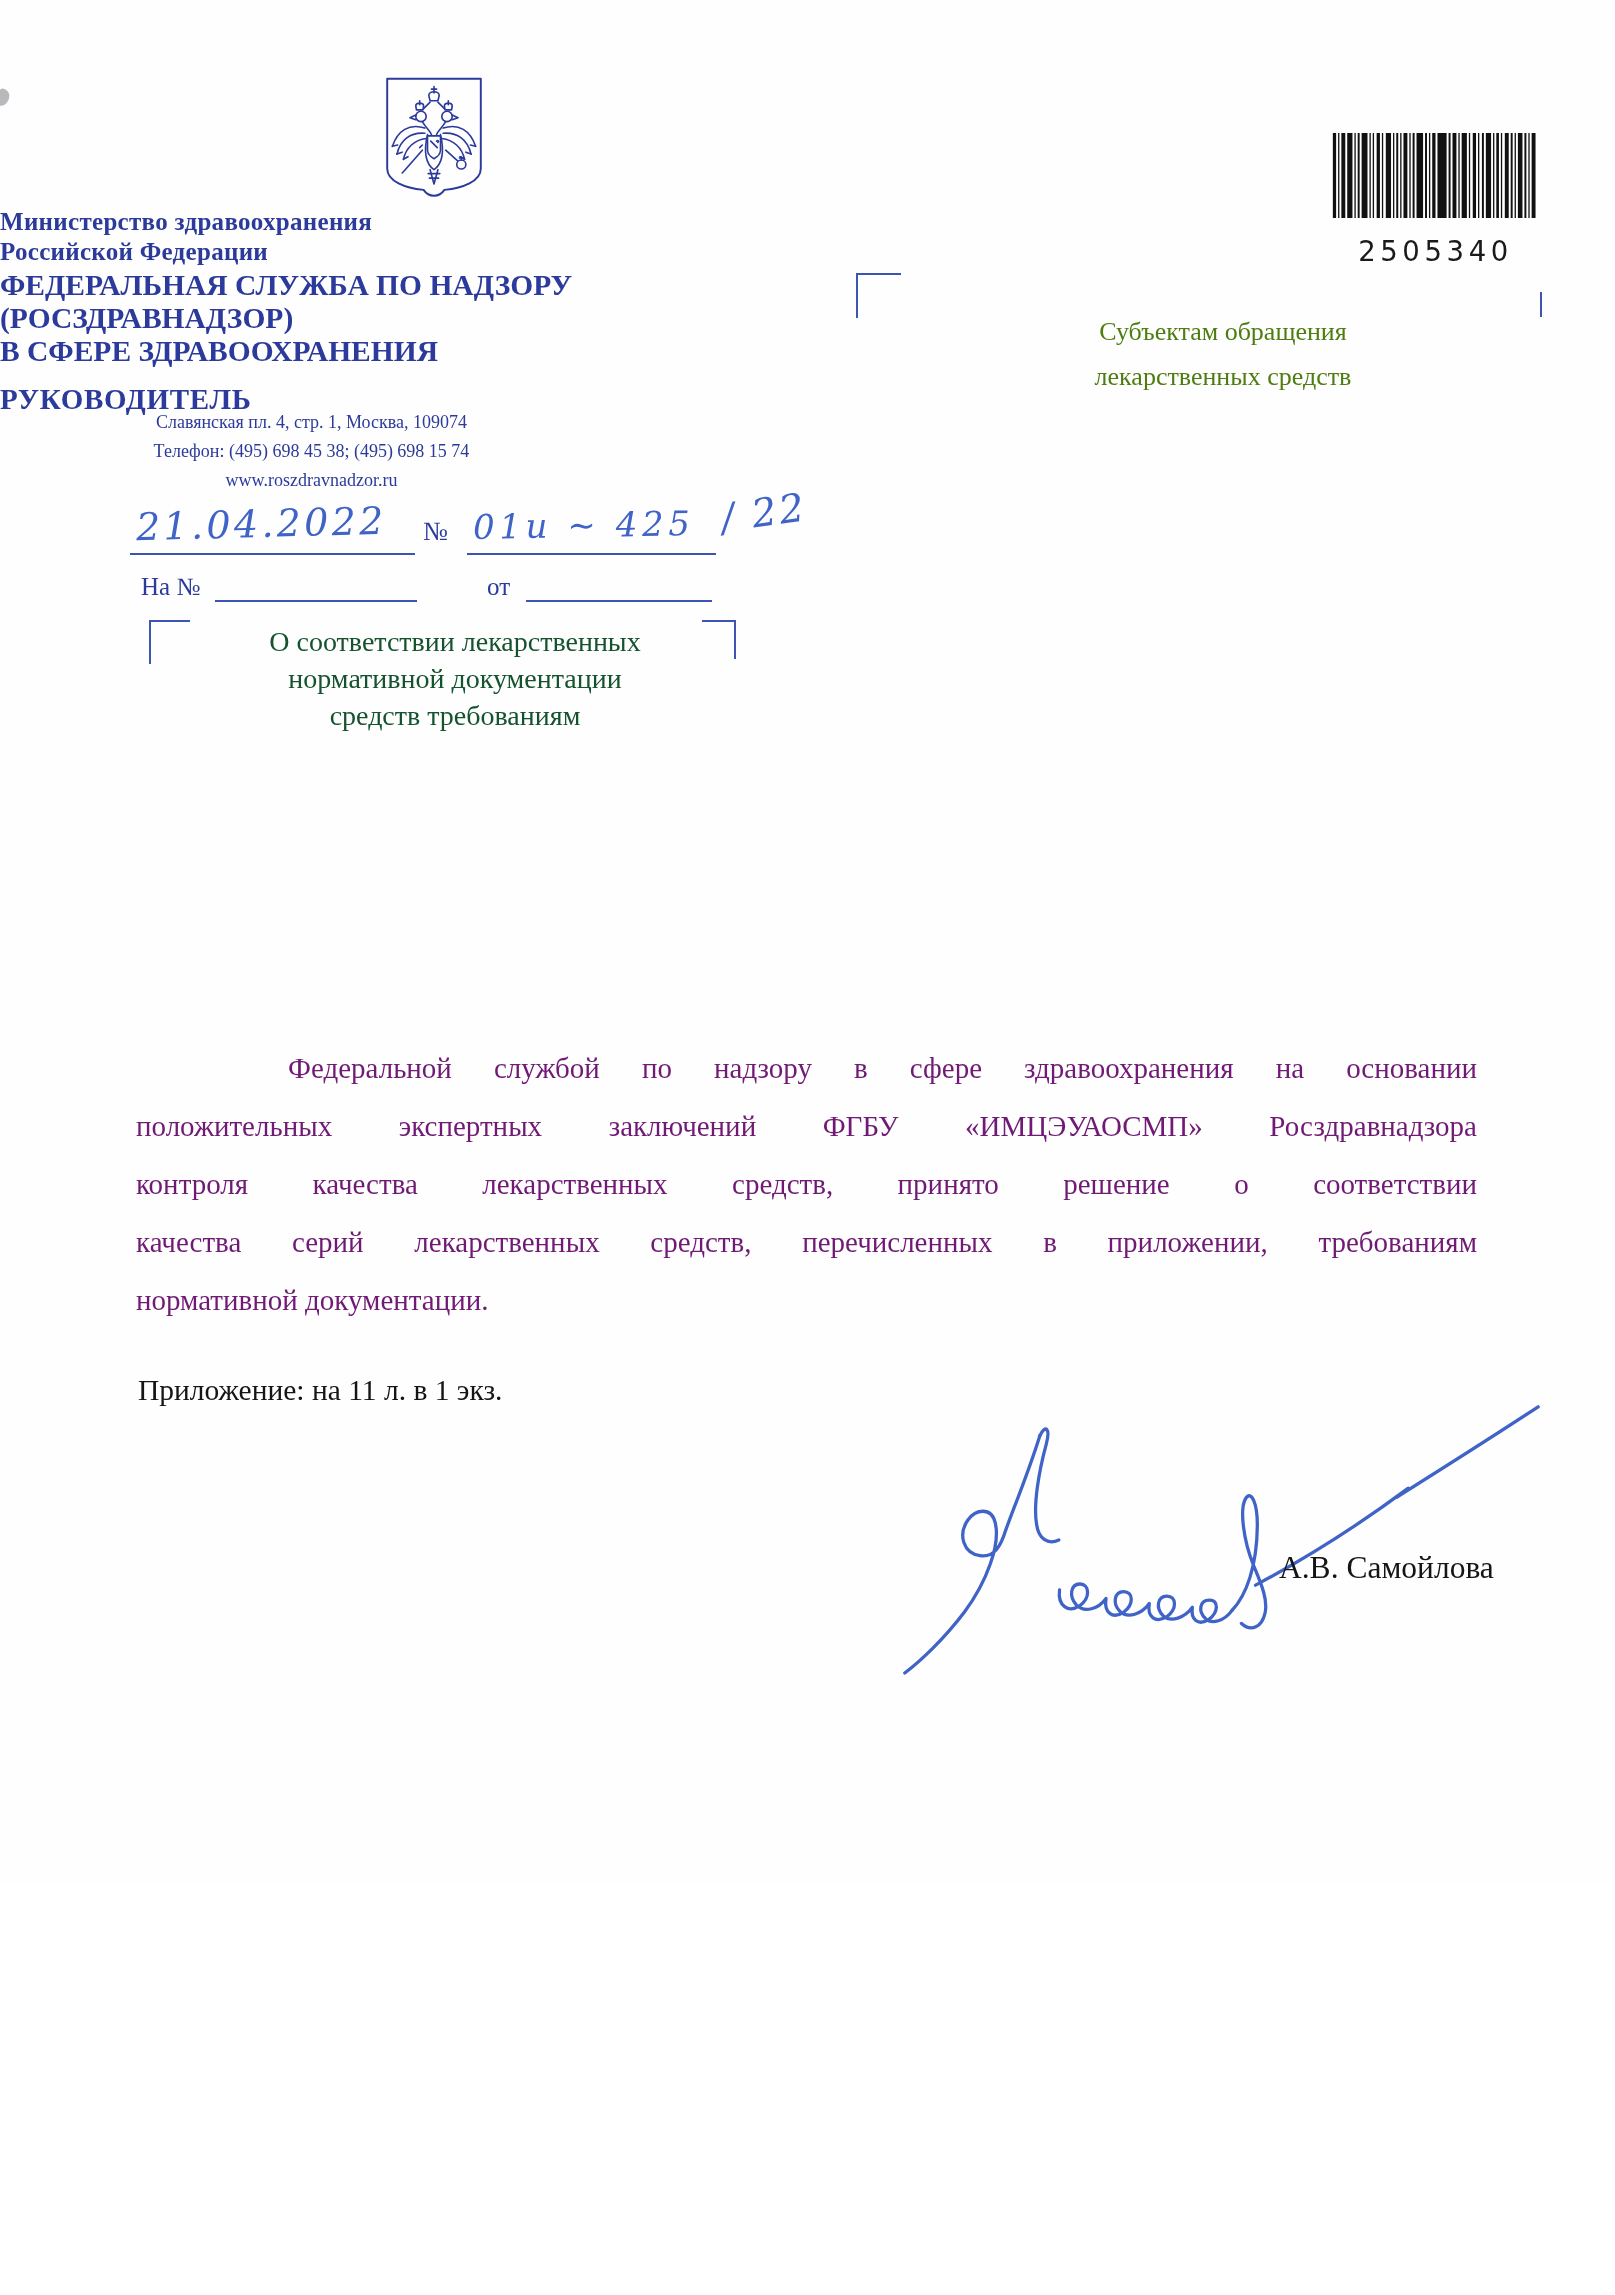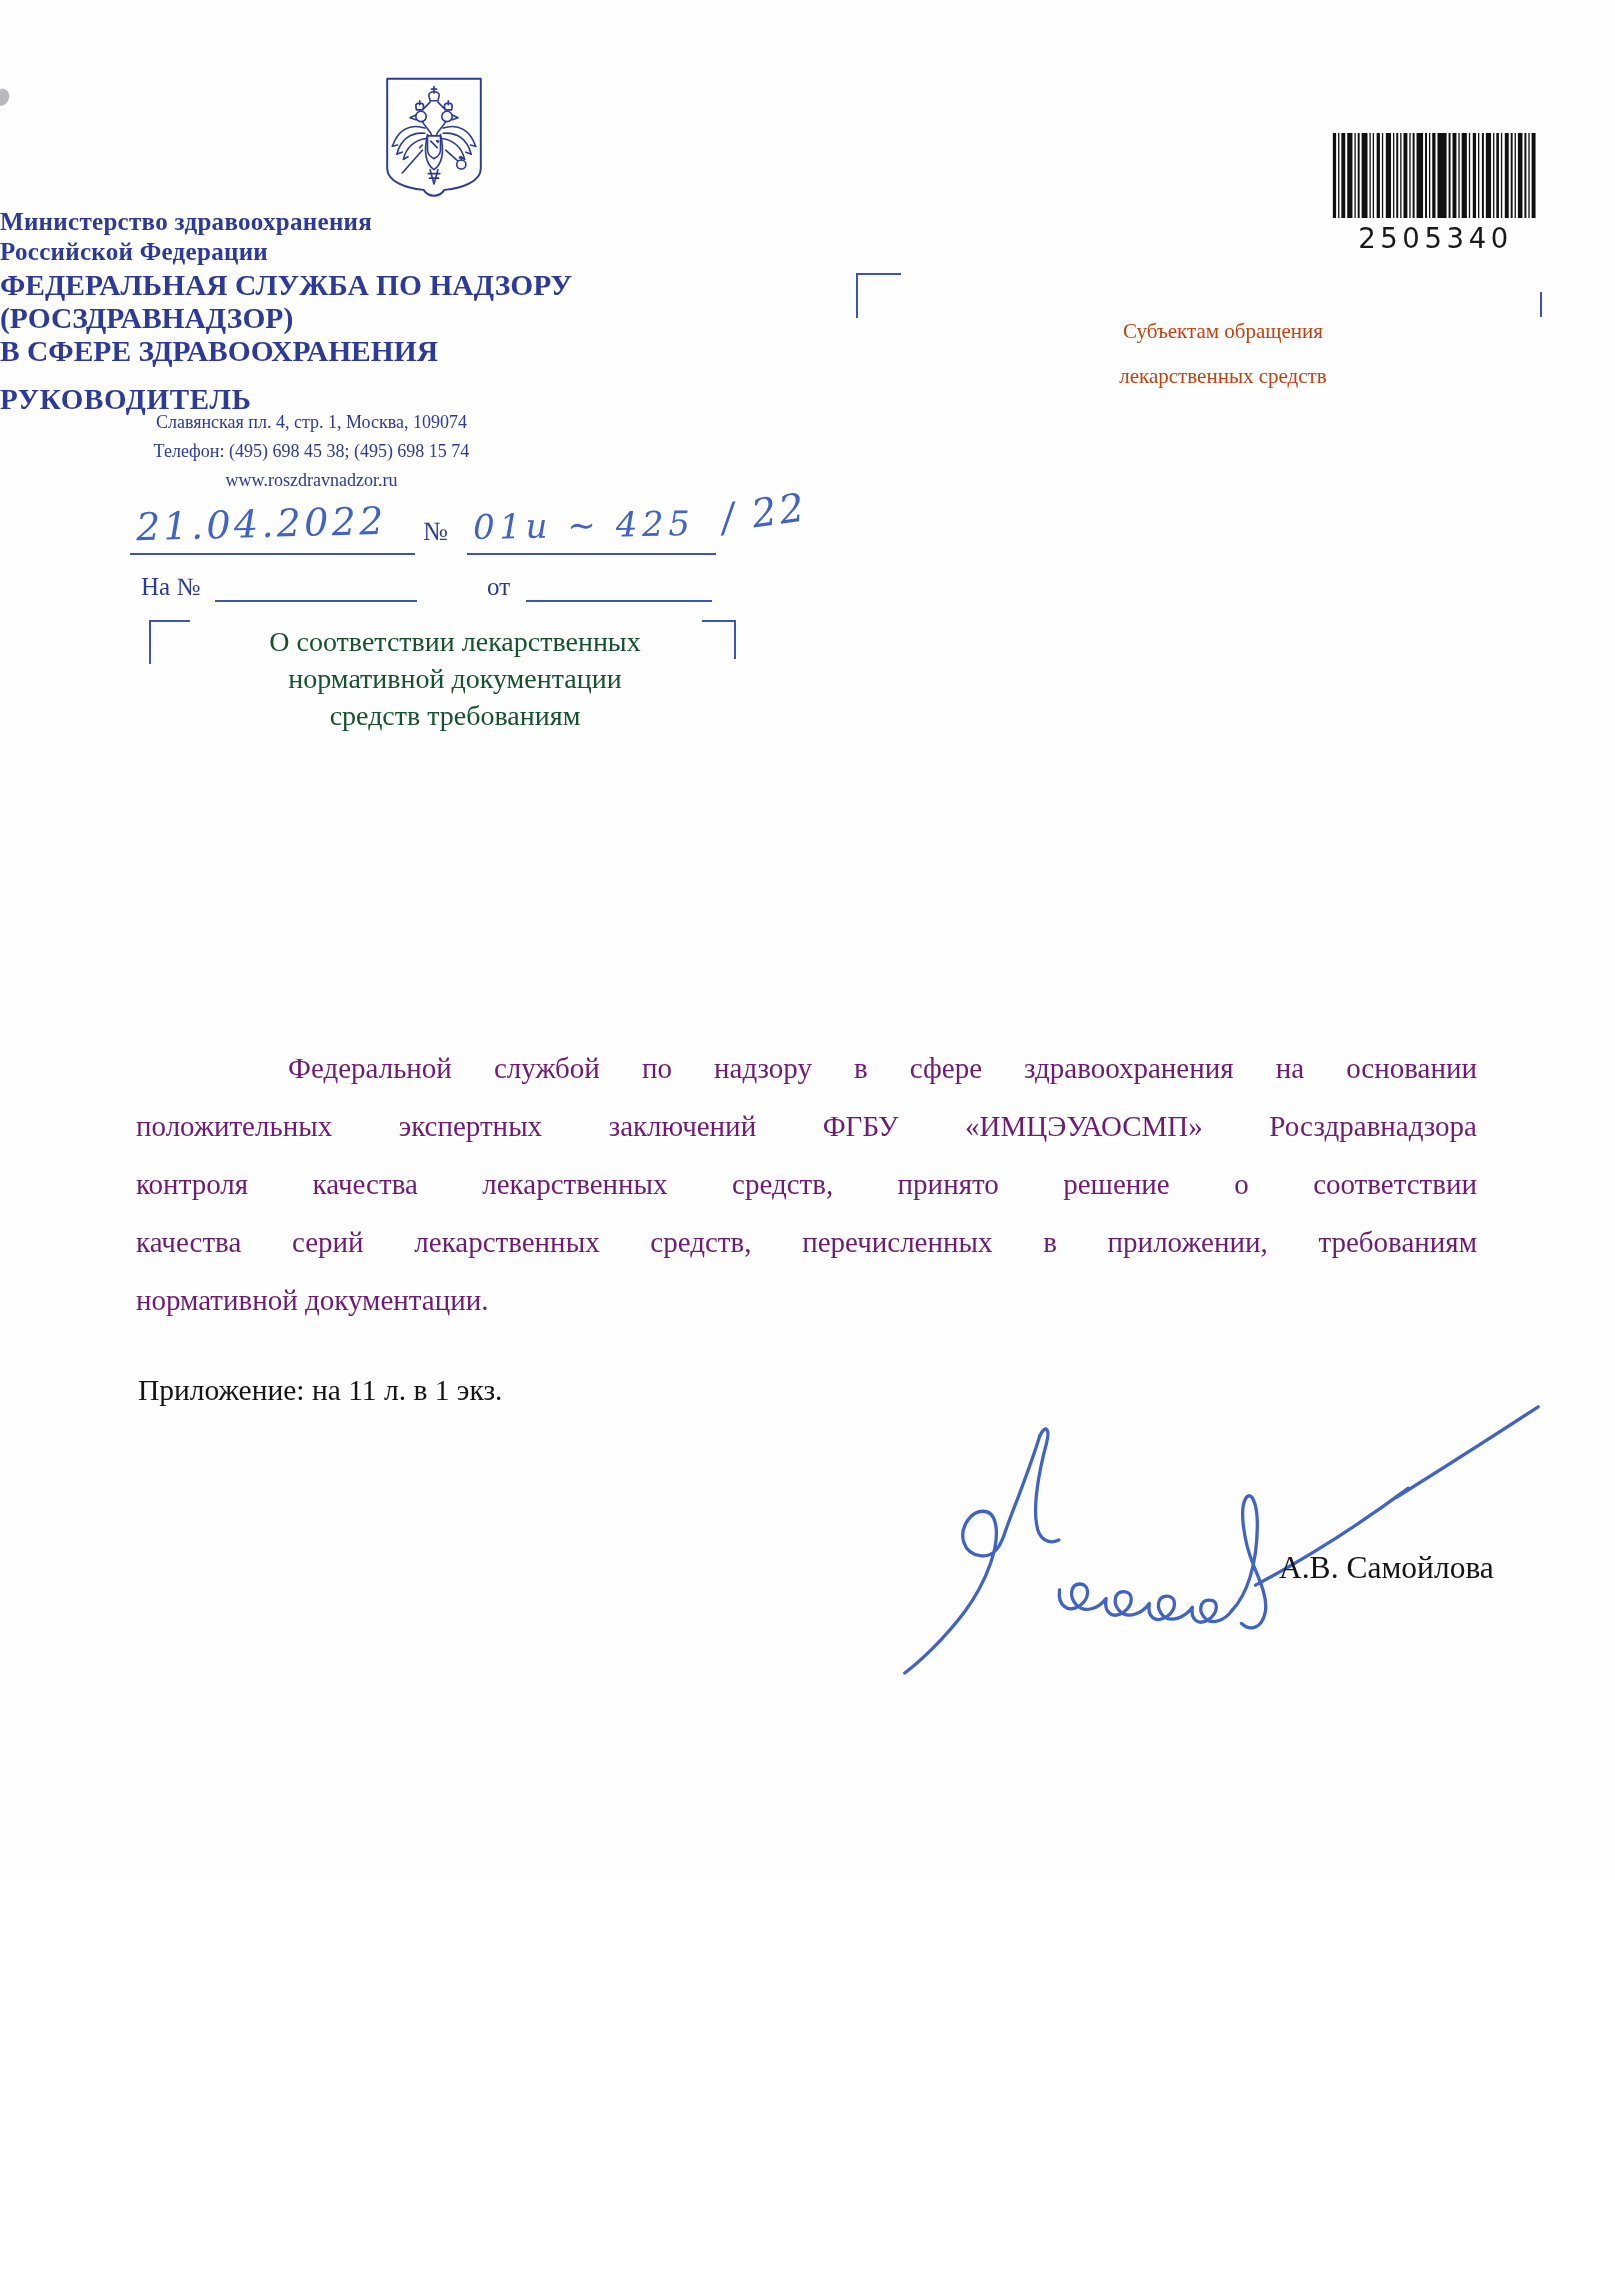--- a/index.html
+++ b/index.html
@@ -32,22 +32,22 @@
   .ul-ot{left:526px;top:600px;width:186px;height:2px;}
   
   .corner{position:absolute;}
   .corner-tl-subject{left:149px;top:620px;width:39px;height:42px;border-left:2px solid #3c55b4;border-top:2px solid #3c55b4;}
   .corner-tr-subject{left:702px;top:620px;width:31.5px;height:37px;border-right:2px solid #3c55b4;border-top:2px solid #3c55b4;}
   .subject{position:absolute;left:186px;top:623px;width:538px;font-size:28px;line-height:37px;color:#14532d;text-align:center;}
   
   .corner-tl-addr{left:856px;top:273px;width:43px;height:43px;border-left:2px solid #3c55b4;border-top:2px solid #3c55b4;}
   .right-tick{position:absolute;left:1540px;top:292px;width:2px;height:25px;background:#3c55b4;}
   .barcode-wrap{position:absolute;left:1331px;top:133px;width:209px;text-align:center;}
-  .barcode-num{font-family:"DejaVu Sans", sans-serif;font-size:27.5px;color:#1a1a1a;letter-spacing:4.6px;margin-top:2px;}
-  .addressee{position:absolute;left:1013px;top:309px;width:420px;font-size:21px;line-height:45px;color:#c2410c;text-align:center;}
+  .barcode-num{font-family:"DejaVu Sans", sans-serif;font-size:27.5px;color:#1a1a1a;letter-spacing:4.6px;margin-top:15px;}
+  .addressee{position:absolute;left:1013px;top:309px;width:420px;font-size:26px;line-height:45px;color:#4d7c0f;text-align:center;}
   
   .body-text{position:absolute;left:136px;top:1039px;width:1341px;font-size:29px;line-height:58px;color:#701a75;}
   .jline{text-align:justify;text-align-last:justify;}
   .jline.indent{text-indent:152px;}
   .lline{text-align:left;}
   .attach{position:absolute;left:138px;top:1374px;font-size:29.5px;color:#151515;}
   
   .sig-svg{position:absolute;left:872px;top:1395px;width:695px;height:282px;}
   .signer{position:absolute;left:1279px;top:1550px;font-size:31.5px;color:#151515;}
   

